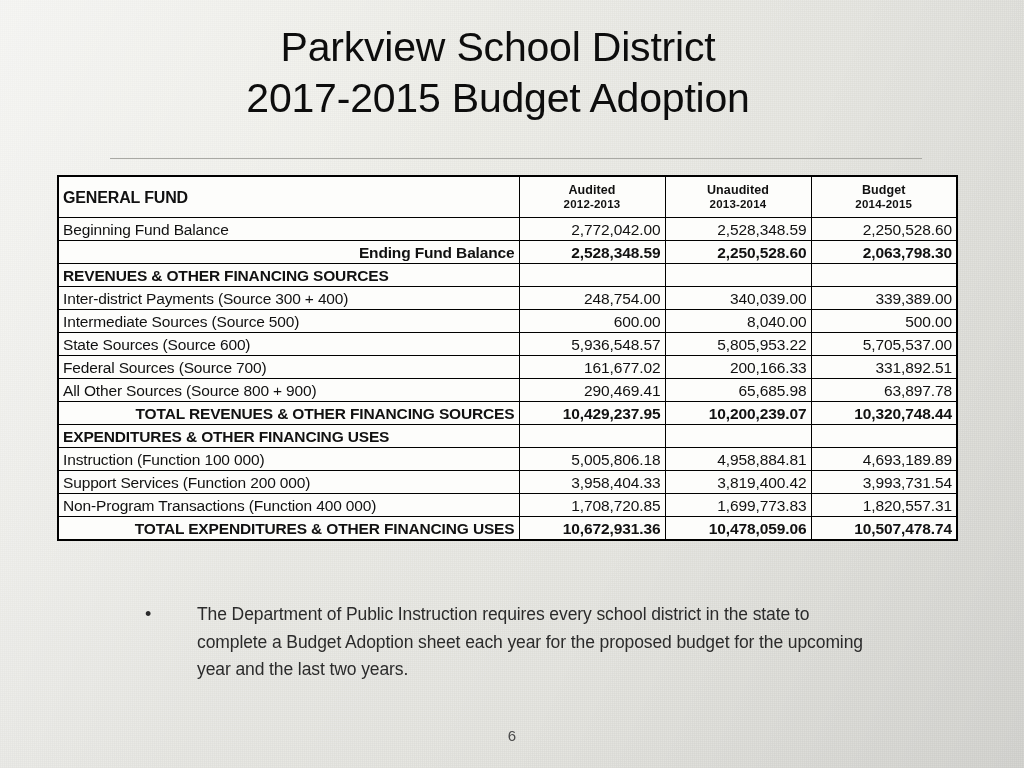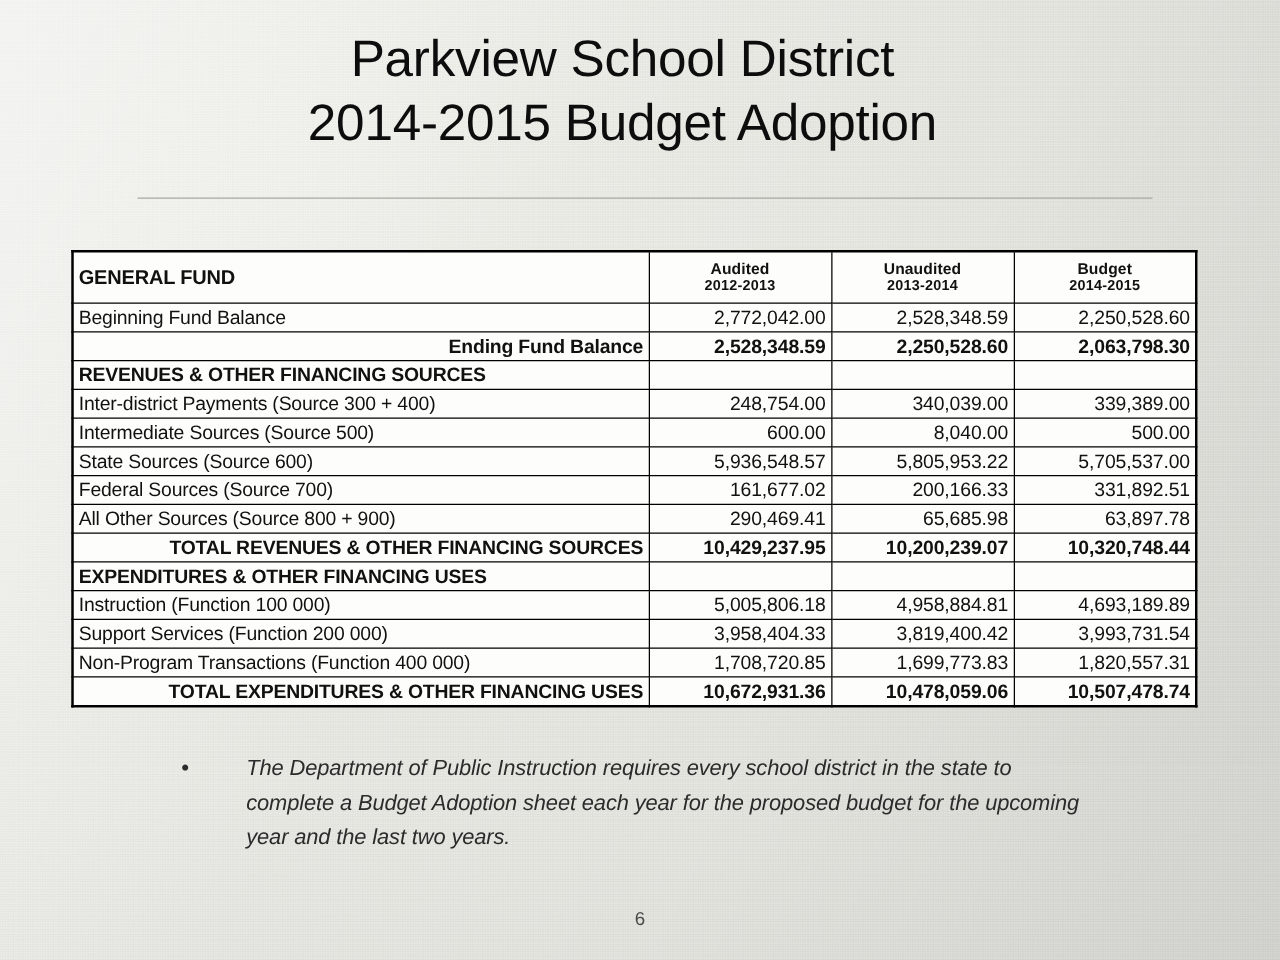--- a/index.html
+++ b/index.html
@@ -49,21 +49,21 @@
     top: 158px;
     width: 812px;
     height: 1px;
     background: #a9a9a4;
   }
 
   
   #budget-table-wrap {
     position: absolute;
     left: 57px;
-    top: 200px;
+    top: 175px;
     width: 901px;
   }
   table.budget {
     border-collapse: collapse;
     width: 901px;
     table-layout: fixed;
     background: #fdfdfb;
     border: 2px solid #000;
   }
   table.budget td, table.budget th {
@@ -118,42 +118,41 @@
     line-height: 27px;
     text-align: left;
     padding-left: 2px;
   }
   #bullet-text {
     flex: 1;
     font-size: 17.5px;
     line-height: 27.5px;
     letter-spacing: -0.1px;
     max-width: 672px;
-    font-style: italic;
   }
 
   
   #page-number {
     position: absolute;
     left: 0;
     top: 727px;
     width: 1024px;
     text-align: center;
     font-size: 15px;
     color: #4a4a4a;
   }
 </style>
 </head>
 <body>
 
 <div id="slide">
 
   <div id="title-block">
     <div class="title-line">Parkview School District</div>
-    <div class="title-line">2014-2015 Budget Adoption</div>
+    <div class="title-line">2017-2015 Budget Adoption</div>
   </div>
 
   <div id="title-rule"></div>
 
   <div id="budget-table-wrap">
     <table class="budget">
       <colgroup>
         <col class="c-label">
         <col class="c-num">
         <col class="c-num">

